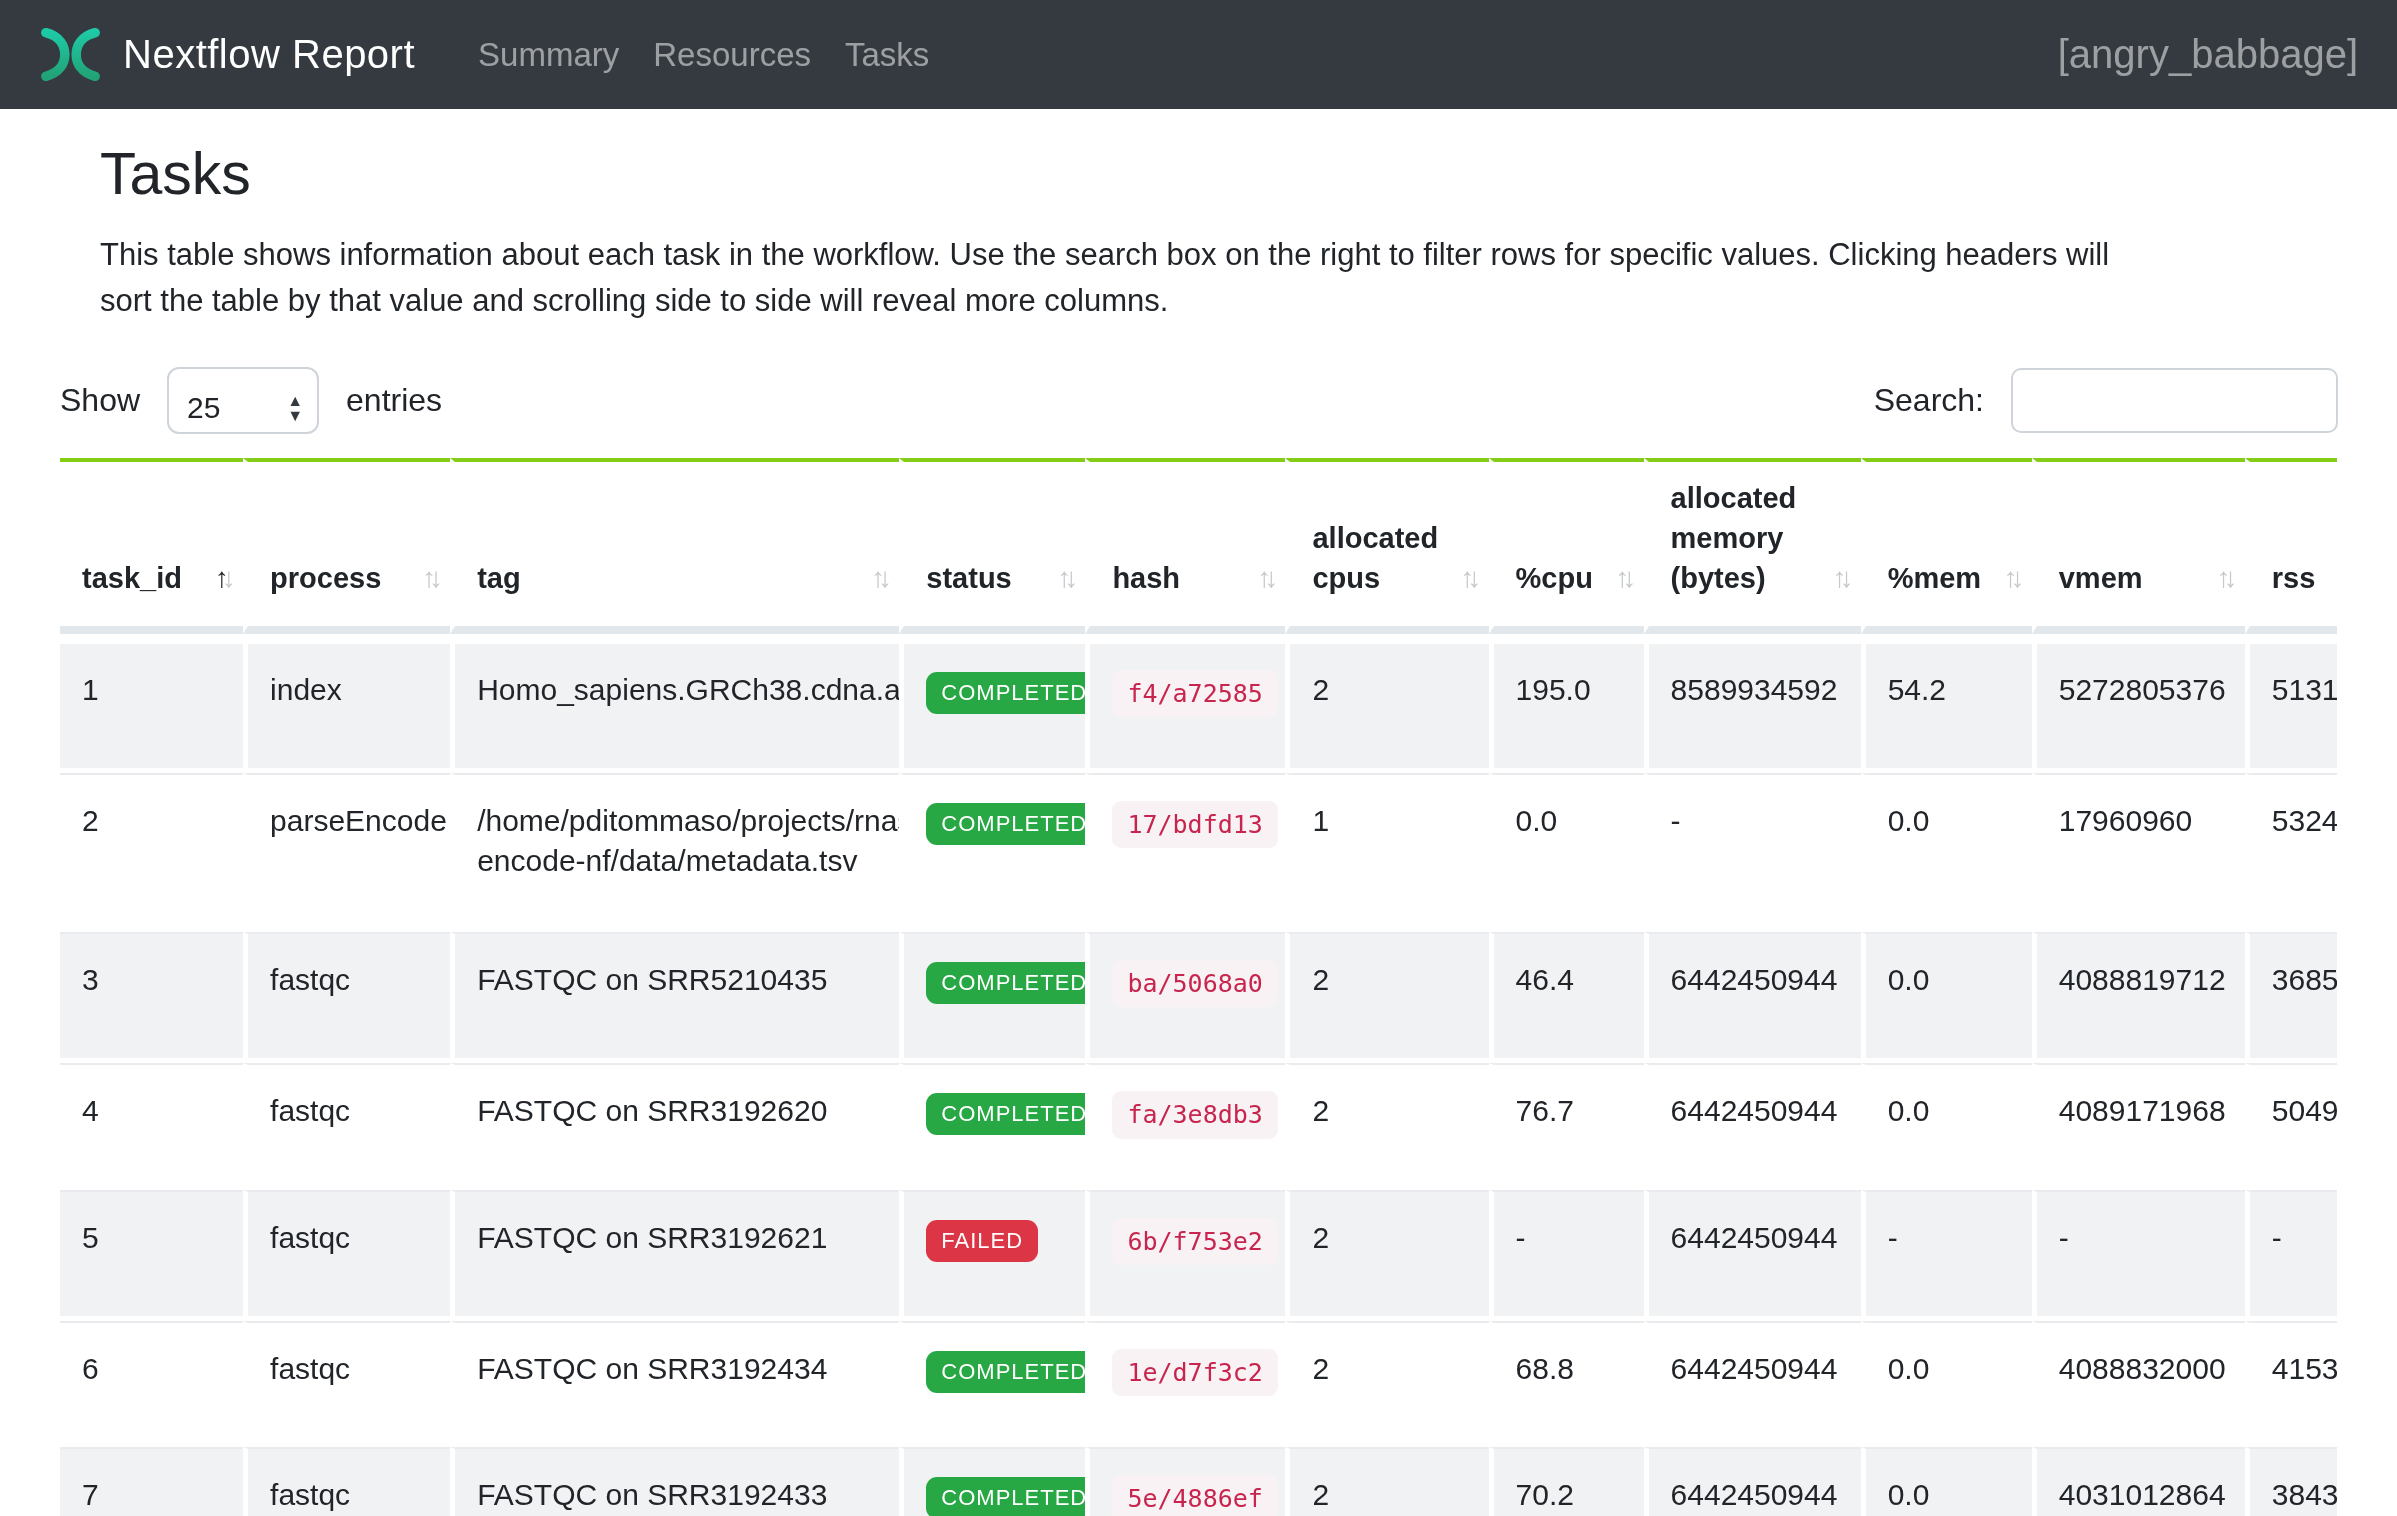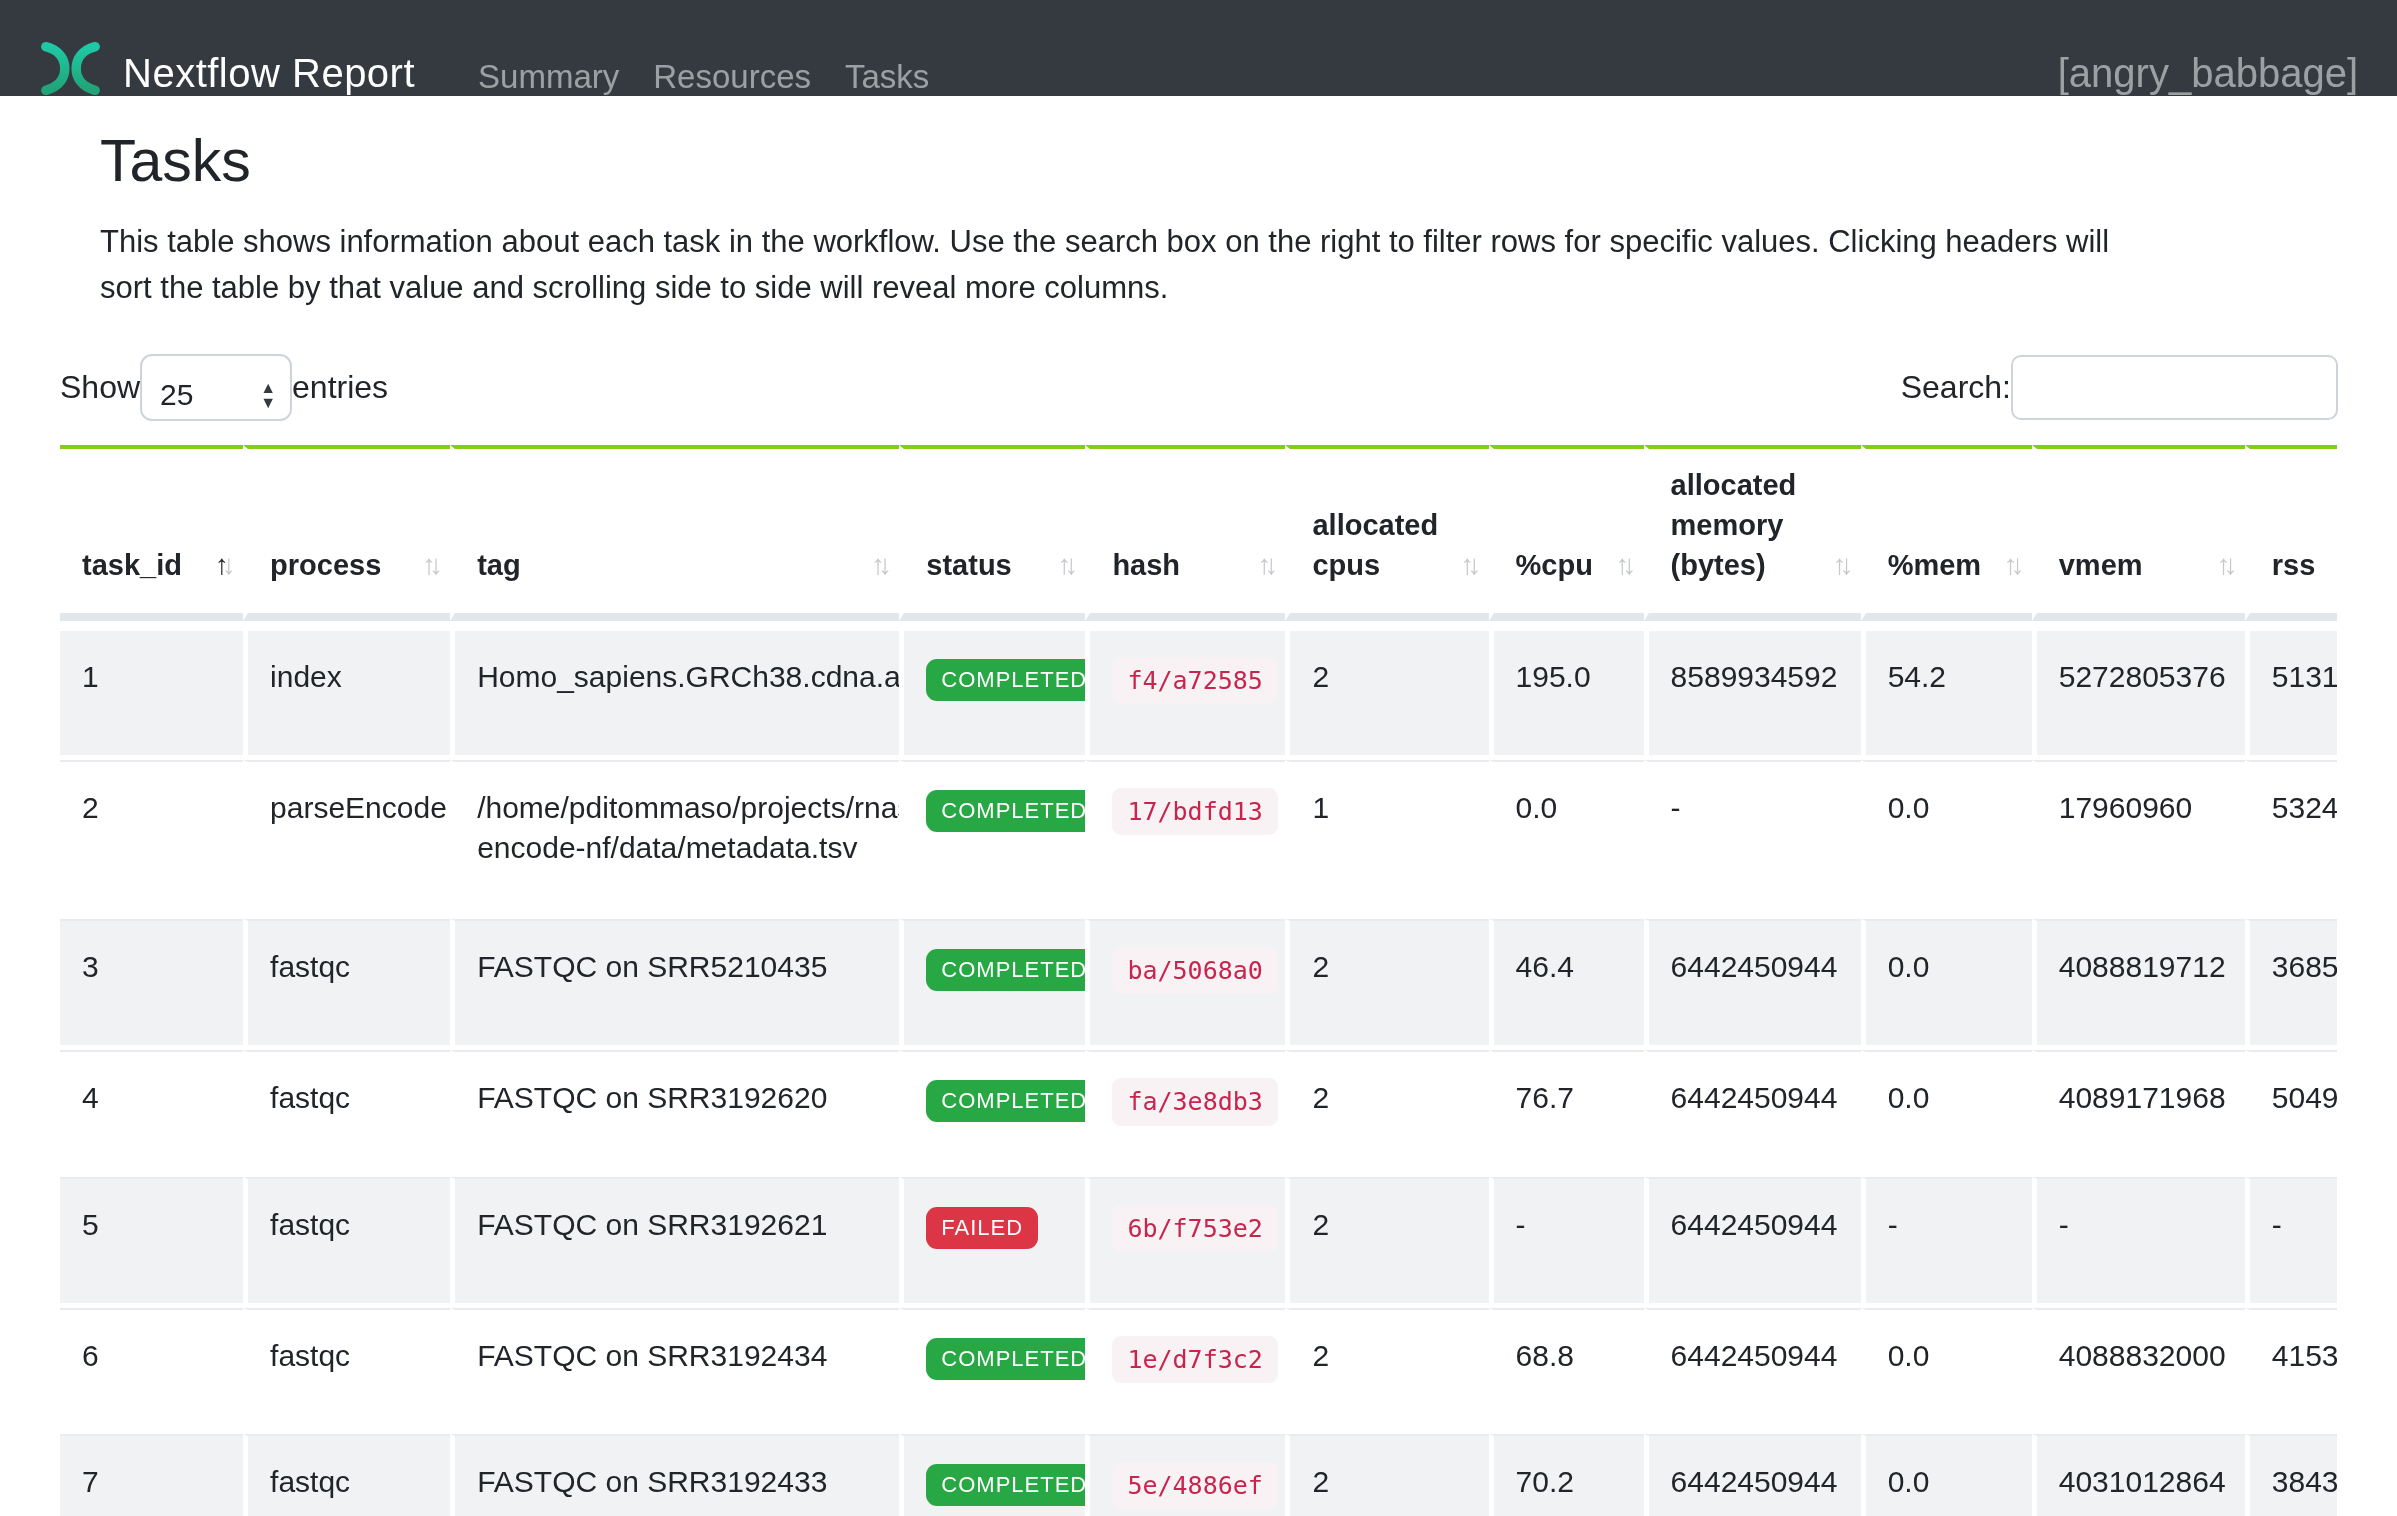--- a/index.html
+++ b/index.html
@@ -5,36 +5,36 @@
   * { box-sizing: border-box; }
   html,body { margin:0; padding:0; }
   body {
     width: 2398px; height: 1517px; overflow: hidden;
     background: #fff; color: #212529;
     font-family: "Liberation Sans", "DejaVu Sans", sans-serif;
   }
 
   
   .navbar {
-    height: 96px; background: var(--navbar-bg, #343a40);
-    display: flex; align-items: flex-end; padding: 0 40px;
+    height: 109px; background: var(--navbar-bg, #343a40);
+    display: flex; align-items: center; padding: 0 40px;
   }
   .logo { width: 61px; height: 55px; flex: 0 0 auto; }
   .brand { color:#fff; font-size: 40px; font-weight: 500; margin-left: 22px; letter-spacing: 0.5px; }
   .nav { display: flex; margin-left: 46px; }
   .nav-link { color: rgba(255,255,255,.52); font-size: 33px; padding: 0 17px; cursor: pointer; }
   .run-name { margin-left: auto; color: rgba(255,255,255,.52); font-size: 40px; }
 
   
   main { padding: 0 60px; }
   h1 { font-size: 59px; font-weight: 500; margin: 30px 0 22px 40px; line-height: 1.2; }
   .desc { font-size: 31px; line-height: 1.5; margin: 0 0 0 40px; white-space: pre-line; }
 
   .controls { display: flex; justify-content: space-between; align-items: center; margin-top: 42px; }
-  .show-entries, .search-box { display: flex; align-items: center; font-size: 32px; gap: 0; }
+  .show-entries, .search-box { display: flex; align-items: center; font-size: 32px; gap: 27px; }
   .select {
     width: 152px; height: 67px; border: 2px solid #ced4da; border-radius: 12px;
     display: flex; align-items: center; justify-content: space-between;
     padding: 16px 14px 0 18px; font-size: 30px; cursor: pointer; background:#fff;
   }
   .updown { display: flex; flex-direction: column; color: #343a40; }
   .updown i { font-style: normal; font-size: 16px; line-height: 15px; }
   .search-input {
     width: 327px; height: 65px; border: 2px solid #ced4da; border-radius: 10px;
     font-size: 30px; padding: 0 16px; outline: none;

